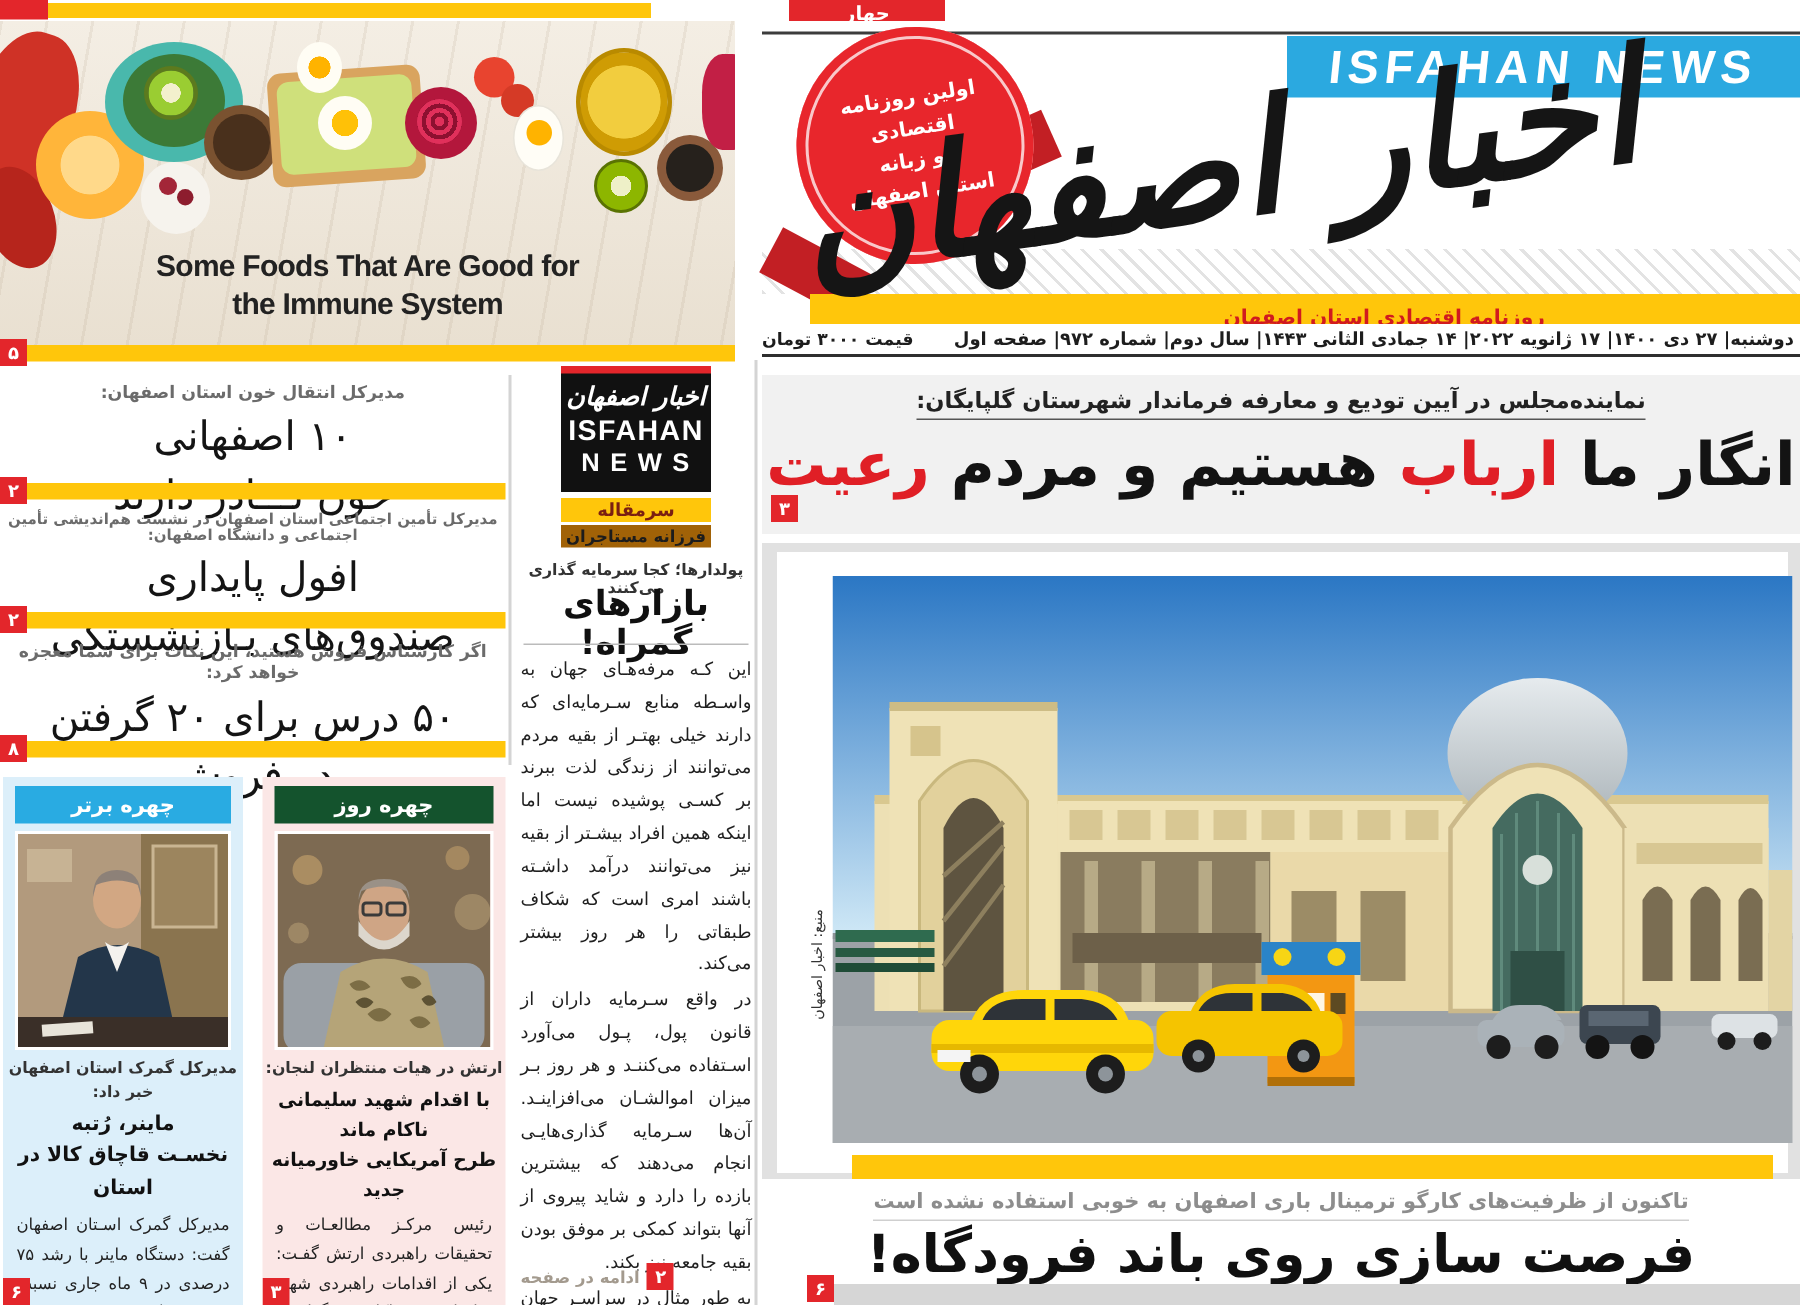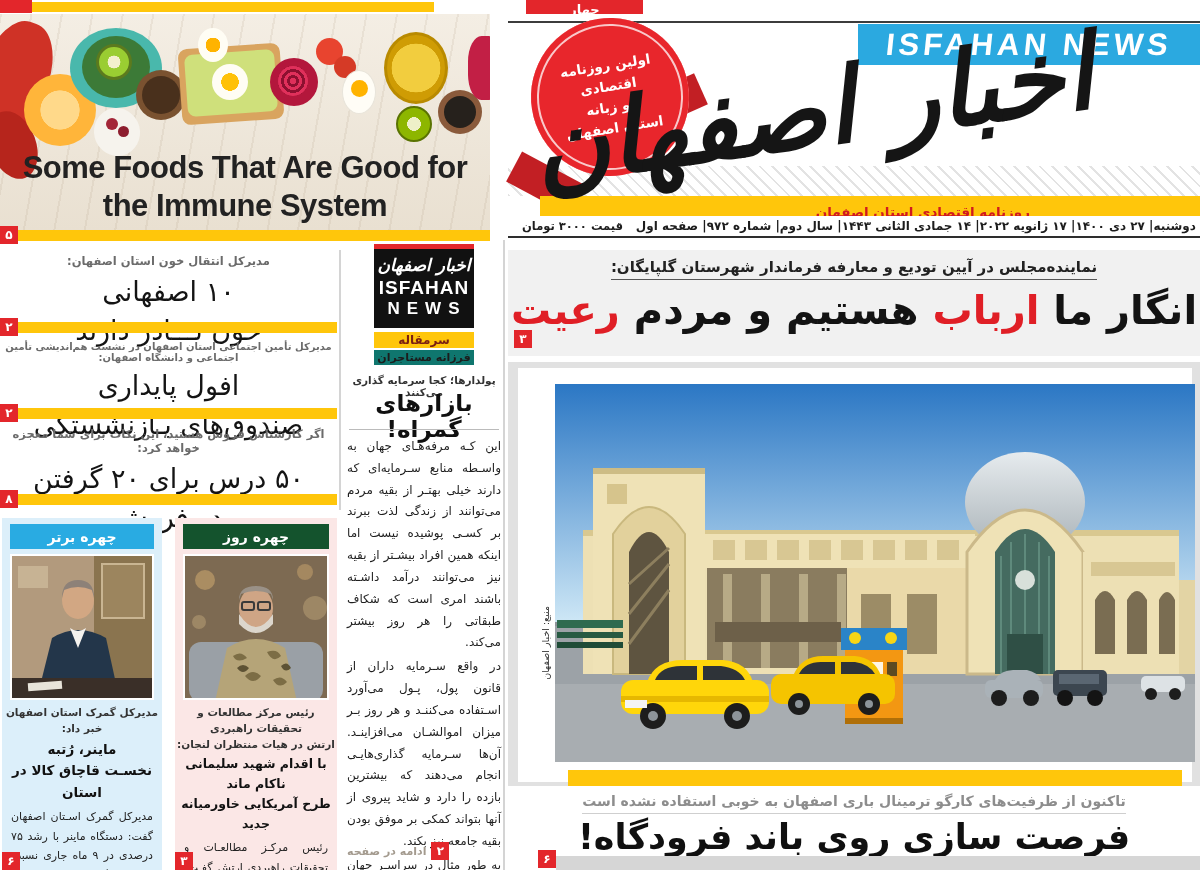--- a/index.html
+++ b/index.html
@@ -26,23 +26,23 @@
   .vline { background:#d4d4d4; width:2px; }
 
   
   #food-photo {
     left:0; top:14px; width:490px; height:216px; overflow:hidden;
     background:
       repeating-linear-gradient(100deg, rgba(170,150,125,.14) 0 2px, transparent 2px 30px),
       linear-gradient(#f4eee4,#e9e0d1);
   }
   .blob { position:absolute; border-radius:50%; }
-  #food-title { position:absolute; left:0; bottom:4px; width:100%; text-align:center;
+  #food-title { position:absolute; left:0; bottom:14px; width:100%; text-align:center;
     font-family:"Liberation Sans", sans-serif; font-weight:bold; color:#222;
-    font-size:31px; line-height:1.25; letter-spacing:-.5px;margin-top:42px; }
+    font-size:20px; line-height:1.25; letter-spacing:-.5px;margin-top:42px; }
 
   
   .news-kicker { text-align:center; font-size:11.5px; color:#6b6b6b; font-weight:bold; }
   .news-head { text-align:center; font-size:27px; font-weight:normal; color:#141414; line-height:1.45; }
 
   
   .card { position:absolute; top:518px; height:352px; overflow:hidden; }
   .card-tag { height:25px; margin:6px 8px 0 8px; color:#fff; font-weight:bold; font-size:14px;
     display:flex; align-items:center; justify-content:center; }
   .card-photo { margin:5px 8px 0 8px; height:146px; border:2px solid #fff; overflow:hidden; }
@@ -52,36 +52,36 @@
 
   
   #editorial { left:345px; top:244px; width:158px; height:626px; }
   #ed-logo { position:absolute; left:29px; top:0; width:100px; height:84px; background:#111;
      border-top:5px solid #E3262B; text-align:center; color:#fff; }
   #ed-logo .cal { font-size:17px; font-weight:bold; font-style:italic; margin-top:6px; }
   #ed-logo .l1 { font-family:"Liberation Sans",sans-serif; font-weight:bold; font-size:19px; letter-spacing:1px; margin-top:2px;}
   #ed-logo .l2 { font-family:"Liberation Sans",sans-serif; font-weight:bold; font-size:17px; letter-spacing:7px; margin-left:6px;}
   #ed-section { position:absolute; left:29px; top:88px; width:100px; height:16px; background:#FFC60B;
      color:#7a1f12; font-size:12px; font-weight:bold; display:flex; align-items:center; justify-content:center; }
-  #ed-author { position:absolute; left:29px; top:106px; width:100px; height:15px; background:#0f766e;
+  #ed-author { position:absolute; left:29px; top:106px; width:100px; height:15px; background:#a16207;
      color:#1c1c1c; font-size:11px; font-weight:bold; display:flex; align-items:center; justify-content:center; }
   #ed-kicker { position:absolute; left:0; top:130px; width:100%; text-align:center;
      font-size:10.5px; font-weight:bold; color:#333; }
   #ed-head { position:absolute; left:0; top:146px; width:100%; text-align:center;
      font-size:23px; font-weight:bold; color:#101010; }
   #ed-rule { position:absolute; left:4px; top:185px; width:150px; height:1px; background:#bbb; }
   #ed-body { position:absolute; left:2px; top:192px; width:154px; font-size:12px; color:#1f1f1f;
      text-align:justify; line-height:1.82; }
   #ed-body p { margin-bottom:2px; }
   #ed-foot { position:absolute; left:2px; top:598px; display:flex; align-items:center; gap:5px; direction:ltr; }
   #ed-foot .lbl { color:#a39a8e; font-size:11px; font-weight:bold; }
 
   
   #rp-topline { left:508px; top:21px; width:692px; height:2px; background:#3c3c3c; }
-  #rp-toptab { left:526px; top:0; width:117px; height:14px; background:#E3262B; overflow:hidden;
+  #rp-toptab { left:526px; top:0; width:104px; height:14px; background:#E3262B; overflow:hidden;
      color:#fff; font-size:13px; font-weight:bold; text-align:center; line-height:20px; }
   #blue-bar { left:858px; top:24px; width:342px; height:41px; background:#2BA9E0;
      display:flex; align-items:center; justify-content:center; }
   #blue-bar span { color:#fff; font-family:"Liberation Sans",sans-serif; font-weight:bold;
      font-size:31px; letter-spacing:4px; transform:skewX(-6deg); white-space:nowrap; }
   #badge { left:516px; top:16px; width:180px; height:172px; }
   .ribbon { position:absolute; background:#C21F24; width:70px; height:34px; }
   #badge-circle { position:absolute; left:15px; top:2px; width:158px; height:158px; border-radius:50%;
      background:#E8262C; transform:rotate(-9deg);
      display:flex; flex-direction:column; align-items:center; justify-content:center;
@@ -90,21 +90,21 @@
   #masthead-cal { left:515px; top:28px; width:600px; height:200px; text-align:center;
      font-size:103px; font-weight:bold; font-style:italic; color:#151515; white-space:nowrap;
      transform:rotate(-8deg); line-height:1.6; z-index:5; }
   #rp-hatch1 { left:508px; top:166px; width:692px; height:30px; }
   #rp-tagbar { left:540px; top:196px; width:660px; height:32px; background:#FFC60B;
      display:flex; align-items:center; }
   #rp-tagbar span { color:#D11A1F; font-weight:bold; font-size:13.5px; margin-right:170px; }
   #rp-dateline { left:508px; top:216px; width:692px; height:22px; background:#fff;
      border-bottom:2px solid #2e2e2e; display:flex; align-items:center; }
   #rp-date { position:absolute; right:4px; font-size:12px; font-weight:bold; color:#1d1d1d; white-space:nowrap; }
-  #rp-price { position:absolute; left:14px; font-size:11.5px; font-weight:bold; color:#1d1d1d; }
+  #rp-price { position:absolute; left:0; font-size:11.5px; font-weight:bold; color:#1d1d1d; }
 
   
   #lead { left:508px; top:250px; width:692px; height:106px; background:#f1f1f1; text-align:center; }
   #lead-kicker { display:inline-block; margin-top:8px; font-size:15px; font-weight:bold; color:#222;
      border-bottom:1.5px solid #555; padding-bottom:3px; }
   #lead-head { margin-top:6px; font-size:40px; font-weight:bold; color:#131313; line-height:1.2; white-space:nowrap; }
   .red-t { color:#E01F26; }
   #lead .pnum { position:absolute; left:6px; bottom:8px; }
 
   
@@ -233,21 +233,20 @@
       <path d="M48,100 q8,-6 14,2 q-10,6 -14,-2 Z M82,96 q10,-4 14,4 q-8,8 -14,-4 Z M60,120 q8,-8 16,0 q-8,10 -16,0 Z M88,124 q8,-6 14,2 q-8,8 -14,-2 Z" fill="#7c6d45"></path>
       <path d="M52,112 q6,-6 12,0 q-6,8 -12,0 Z M96,110 q6,-6 10,2 q-6,6 -10,-2 Z" fill="#5d5234"></path>
       <ellipse cx="71" cy="52" rx="17" ry="21" fill="#cfa585"></ellipse>
       <path d="M54,58 Q71,84 88,58 L88,68 Q71,86 54,68 Z" fill="#dcd6cc"></path>
       <path d="M54,44 Q54,30 71,30 Q88,30 88,44 L86,38 Q71,32 56,38 Z" fill="#9a9187"></path>
       <rect x="57" y="46" width="12" height="8" rx="2" fill="none" stroke="#3a3a3a" stroke-width="2"></rect>
       <rect x="73" y="46" width="12" height="8" rx="2" fill="none" stroke="#3a3a3a" stroke-width="2"></rect>
     </svg>
   </div>
   <div class="card-kicker">
-    <div>رئیس مرکز مطالعات و تحقیقات راهبردی</div>
     <div>ارتش در هیات منتظران لنجان:</div>
   </div>
   <div class="card-title" style="font-size:12.5px;">
     <div>با اقدام شهید سلیمانی ناکام ماند</div>
     <div>طرح آمریکایی خاورمیانه جدید</div>
   </div>
   <div class="card-body">رئیس مرکـز مطالعـات و تحقیقات راهبردی ارتش گفـت: یکی از اقدامات راهبردی شهید سلیمانی ناکام گذاشتن آمریکایی‌ها در طرح خاورمیانه جدید بود که براسـاس این طرح تمام کشورهای منطقه از مدیترانه تا مرز...</div>
   <div class="pnum" style="position:absolute;left:0;bottom:0;">۳</div>
 </div>
 

